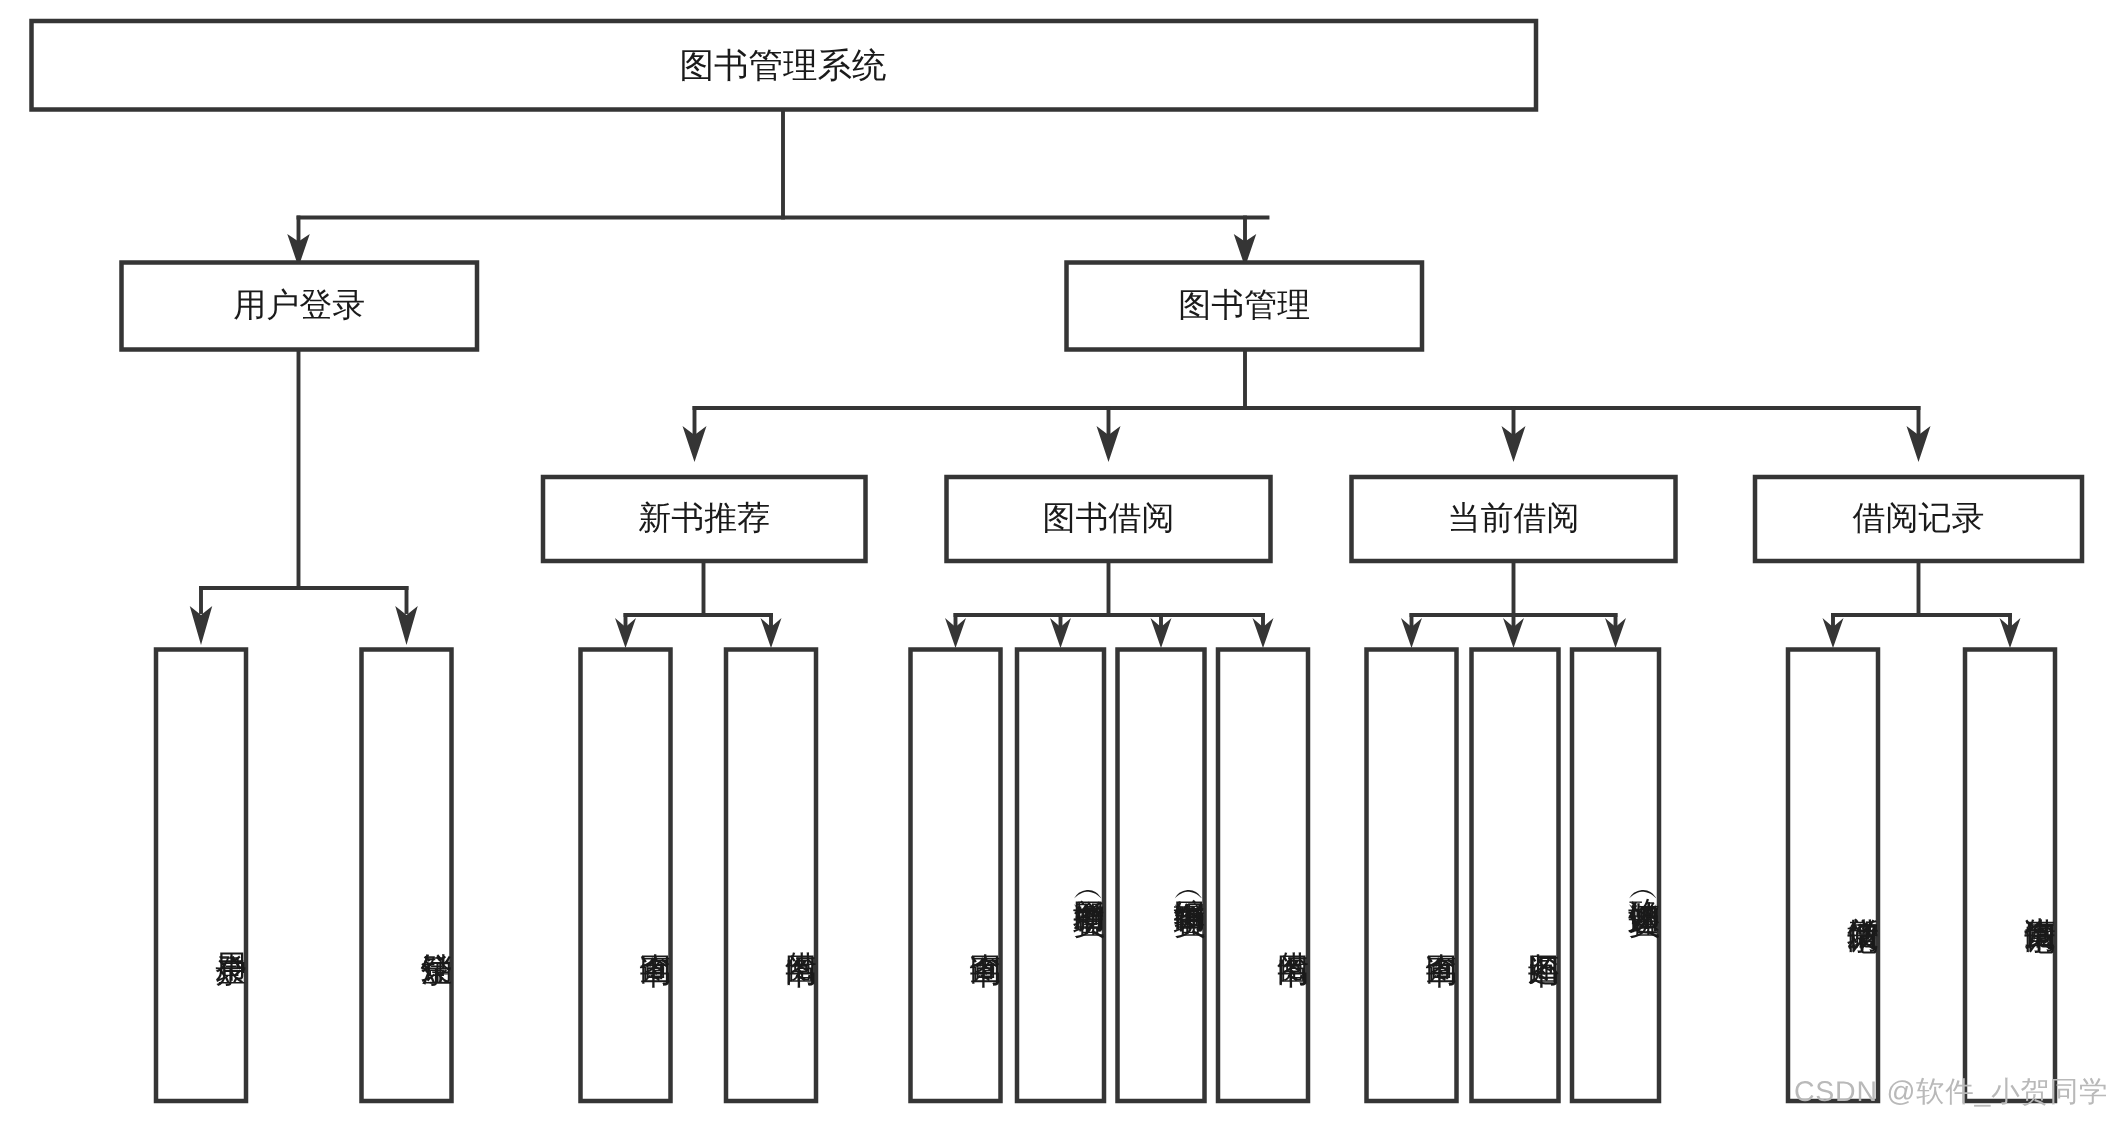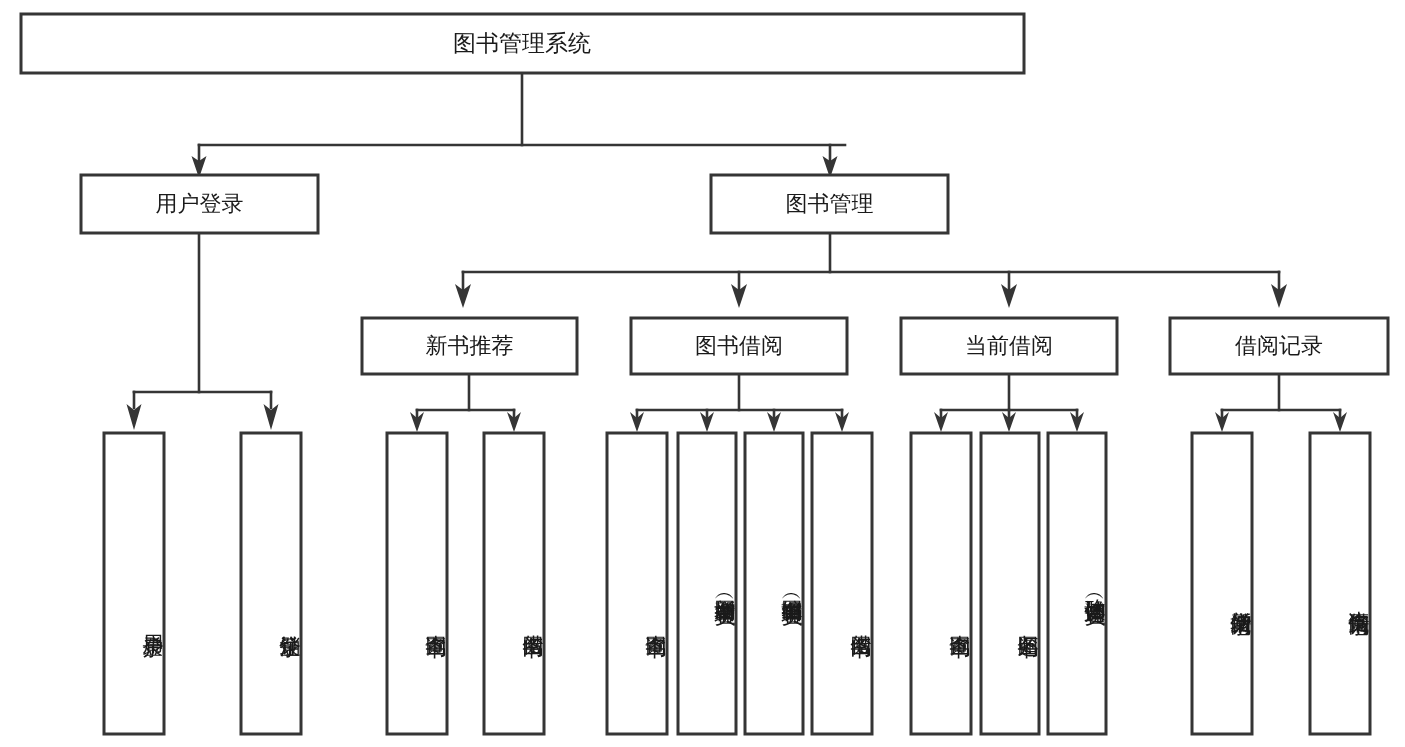--- a/index.html
+++ b/index.html
@@ -240,14 +240,15 @@
   <div class="leaf-label" style="left:745px; top:440px; width:58px; height:292px;">编辑图书（管理员）</div>
   <div class="leaf-label" style="left:812px; top:505px; width:60px; height:229px;">借阅图书</div>
 
   <div class="leaf-label" style="left:911px; top:505px; width:60px; height:229px;">查询图书</div>
   <div class="leaf-label" style="left:981px; top:505px; width:58px; height:229px;">归还图书</div>
   <div class="leaf-label" style="left:1048px; top:440px; width:58px; height:292px;">确认归还（管理员）</div>
 
   <div class="leaf-label" style="left:1192px; top:460px; width:60px; height:274px;">新增借阅记录</div>
   <div class="leaf-label" style="left:1310px; top:460px; width:60px; height:274px;">查询借阅记录</div>
 
+  <div class="watermark" style="left:1196px; top:715px;">CSDN @软件_小贺同学</div>
 
 </div>
 
 </body></html>

